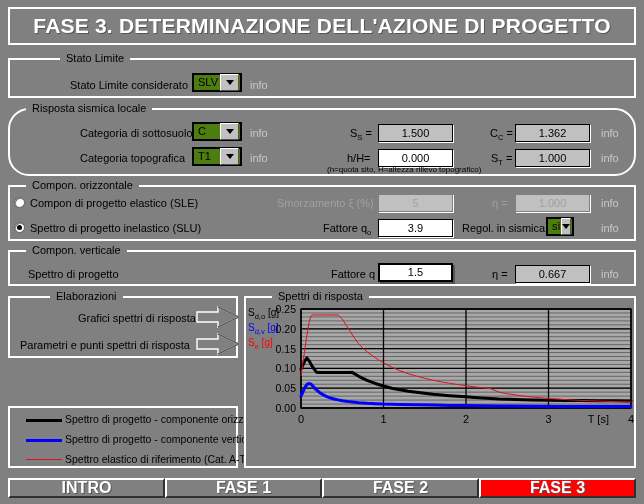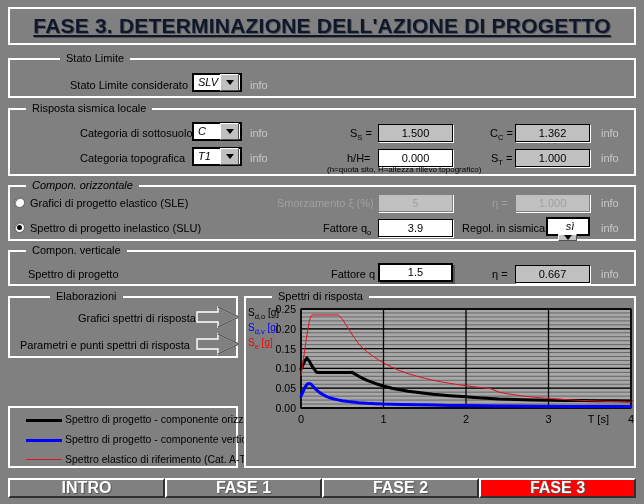--- a/index.html
+++ b/index.html
@@ -11,22 +11,22 @@
     color:#000;
     overflow:hidden;
     position:relative;
   }
   .app{position:absolute;left:0;top:0;width:644px;height:504px;background:#808080;}
 
   
   .title-wrap{position:absolute;left:8px;top:7px;width:628px;height:38px;
     background:#808080;border:2px solid #ffffff;box-sizing:border-box;
     display:flex;align-items:center;justify-content:center;}
-  .title-wrap .txt{color:#0f172a;font-size:21px;font-weight:bold;letter-spacing:.2px;
-    text-shadow:1px 1px 0 #555;white-space:nowrap;text-decoration:underline;}
+  .title-wrap .txt{color:#ffffff;font-size:21px;font-weight:bold;letter-spacing:.2px;
+    text-shadow:1px 1px 0 #555;white-space:nowrap;}
 
   
   .grp{position:absolute;box-sizing:border-box;
     border:2px solid #ffffff;border-right-color:#ffffff;border-bottom-color:#ffffff;
     background:#808080;}
   .grp-label{position:absolute;background:#808080;padding:0 6px;font-size:11px;color:#000;
     top:-8px;white-space:nowrap;}
 
   .lbl{position:absolute;font-size:11px;color:#000;white-space:nowrap;}
   .lbl.dim{color:#a0a0a0;}
@@ -37,21 +37,21 @@
     text-align:center;font-size:11px;
     border:1px solid #000;background:#c0c0c0;color:#000;
     box-shadow:1px 1px 0 #ffffff;}
   .fld.white{background:#ffffff;}
   .fld.ro{background:#c0c0c0;}
   .fld.disabled{color:#a0a0a0;background:#c0c0c0;border-color:#808080;}
   .fld.thick{border:2px solid #000;box-shadow:2px 2px 0 #555;}
 
   
   .combo{position:absolute;box-sizing:border-box;height:19px;
-    border:2px solid #000;background:#ffffff;display:flex;align-items:center;font-style:italic;}
+    border:2px solid #000;background:#4d7c0f;display:flex;align-items:center;}
   .combo .val{flex:1;padding-left:4px;font-size:11px;line-height:15px;color:#000;}
   .combo .btn{width:17px;height:15px;margin-right:1px;background:#c0c0c0;
     border-top:1px solid #ffffff;border-left:1px solid #ffffff;
     border-right:1px solid #505050;border-bottom:1px solid #505050;
     display:flex;align-items:center;justify-content:center;}
   .combo .btn .arrow{width:0;height:0;border-left:4px solid transparent;
     border-right:4px solid transparent;border-top:5px solid #000;}
 
   
   .radio{position:absolute;width:11px;height:11px;border-radius:50%;
@@ -97,21 +97,21 @@
   </div>
   <div class="lbl" style="left:70px;top:79px;">Stato Limite considerato</div>
   <div class="combo" style="left:192px;top:73px;width:50px;">
     <span class="val">SLV</span>
     <span class="btn">
         <span class="arrow"></span>
       </span>
   </div>
   <div class="info" style="left:250px;top:79px;">info</div>
 
-  <div class="grp" style="left:8px;top:108px;width:628px;height:68px;">
+  <div class="grp" style="left:8px;top:108px;width:628px;height:68px;border-radius:21px;">
     <span class="grp-label" style="left:16px;">Risposta sismica locale</span>
   </div>
 
   <div class="lbl" style="left:80px;top:127px;">Categoria di sottosuolo</div>
   <div class="combo" style="left:192px;top:122px;width:50px;">
     <span class="val">C</span>
     <span class="btn">
         <span class="arrow"></span>
       </span>
   </div>
@@ -136,41 +136,41 @@
   <div class="lbl" style="left:347px;top:152px;">h/H=</div>
   <div class="fld white" style="left:378px;top:149px;width:75px;">0.000</div>
 
   <div class="lbl" style="left:491px;top:152px;"><span>S</span><span class="sub">T</span><span> =</span></div>
   <div class="fld ro" style="left:515px;top:149px;width:75px;">1.000</div>
   <div class="info" style="left:601px;top:152px;">info</div>
 
   <div class="lbl" style="left:327px;top:165px;font-size:8px;">(h=quota sito, H=altezza rilievo topografico)</div>
 
   <div class="grp" style="left:8px;top:185px;width:628px;height:56px;">
-    <span class="grp-label" style="left:16px;font-style:italic;">Compon. orizzontale</span>
+    <span class="grp-label" style="left:16px;">Compon. orizzontale</span>
   </div>
 
   <div class="radio" style="left:14px;top:197px;"></div>
-  <div class="lbl" style="left:30px;top:197px;">Grafici di progetto elastico (SLE)</div>
+  <div class="lbl" style="left:30px;top:197px;">Compon di progetto elastico (SLE)</div>
 
   <div class="radio" style="left:14px;top:222px;">
       <span class="dot"></span>
     </div>
   <div class="lbl" style="left:30px;top:222px;">Spettro di progetto inelastico (SLU)</div>
 
   <div class="lbl dim" style="left:277px;top:197px;"><span>Smorzamento</span> <span>ξ</span> <span>(%)</span></div>
   <div class="fld disabled" style="left:378px;top:194px;width:75px;">5</div>
   <div class="lbl dim" style="left:492px;top:197px;">η =</div>
   <div class="fld disabled" style="left:515px;top:194px;width:75px;">1.000</div>
   <div class="info" style="left:601px;top:197px;">info</div>
 
   <div class="lbl" style="left:323px;top:222px;"><span>Fattore q</span><span class="sub">o</span></div>
   <div class="fld white" style="left:378px;top:219px;width:75px;">3.9</div>
   <div class="lbl" style="left:462px;top:222px;">Regol. in sismica</div>
-  <div class="combo" style="left:546px;top:217px;width:44px;flex-direction:column;">
+  <div class="combo" style="left:546px;top:217px;width:28px;">
     <span class="val">sì</span>
     <span class="btn">
         <span class="arrow"></span>
       </span>
   </div>
   <div class="info" style="left:601px;top:222px;">info</div>
 
   <div class="grp" style="left:8px;top:250px;width:628px;height:36px;">
     <span class="grp-label" style="left:16px;">Compon. verticale</span>
   </div>

